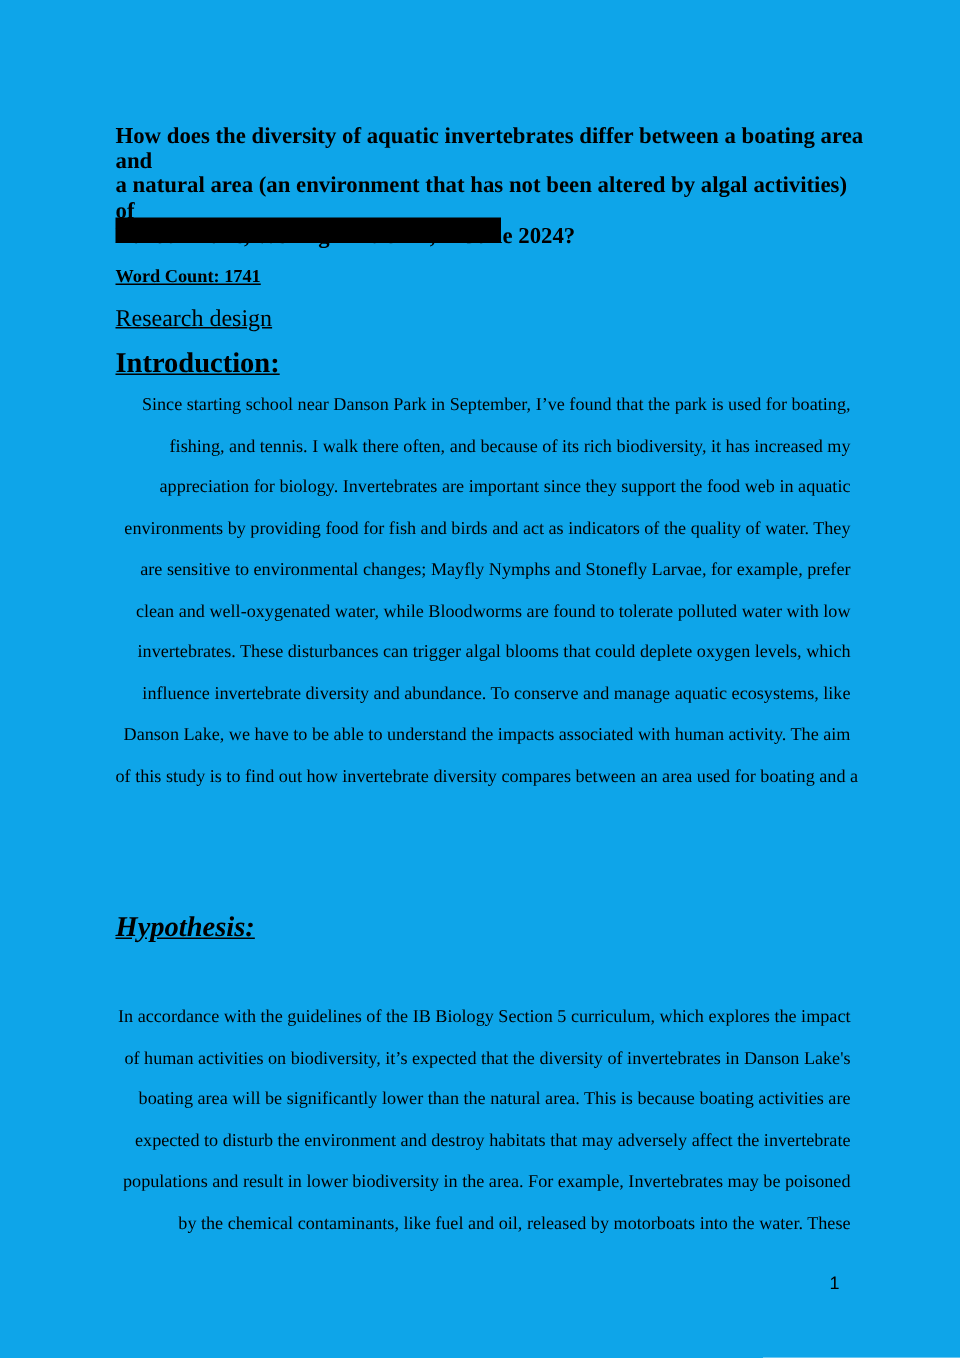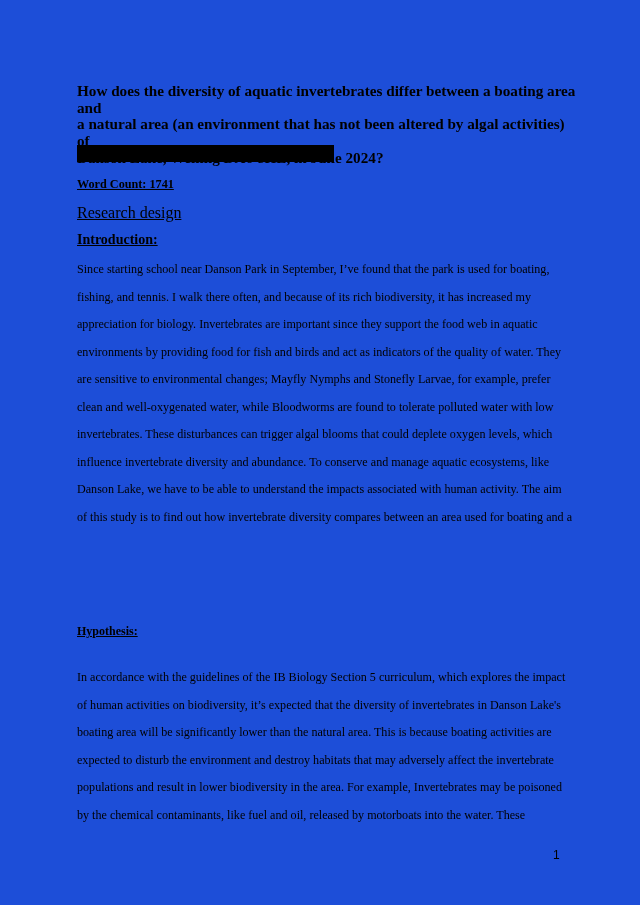--- a/index.html
+++ b/index.html
@@ -1,32 +1,32 @@
 <!DOCTYPE html>
 <html><head>
 <meta charset="utf-8">
 <style>
   html, body { margin: 0; padding: 0; background: #ffffff; }
   body { width: 640px; height: 905px; position: relative; overflow: hidden;
          font-family: "Liberation Serif", "DejaVu Serif", serif; color: #000; }
-  .page { position: absolute; left: 0; top: 0; width: 640px; height: 905px; background: #1d4ed8; }
+  .page { position: absolute; left: 0; top: 0; width: 640px; height: 905px; background: #0ea5e9; }
   .title { position: absolute; left: 77px; top: 83px; width: 500px;
            font-weight: bold; font-size: 15.2px; line-height: 16.7px; margin: 0; }
   .redact { position: absolute; left: 77px; top: 145px; width: 257px; height: 17px; background: #000; }
   .wc { position: absolute; left: 77px; top: 177px; font-weight: bold; font-size: 12.2px;
         text-decoration: underline; margin: 0; }
   .h-design { position: absolute; left: 77px; top: 204px; font-weight: normal; font-size: 16px;
         text-decoration: underline; margin: 0; }
-  .h-intro { position: absolute; left: 77px; top: 232px; font-weight: bold; font-size: 14px;
+  .h-intro { position: absolute; left: 77px; top: 232px; font-weight: bold; font-size: 19px;
         text-decoration: underline; margin: 0; }
   .para { position: absolute; left: 77px; width: 490px; font-size: 12.1px; line-height: 27.5px; margin: 0; }
-  .para .ln { display: block; white-space: nowrap; }
+  .para .ln { display: block; white-space: nowrap; text-align: right; }
   .p-intro { top: 256px; }
-  .h-hyp { position: absolute; left: 77px; top: 624px; font-weight: bold; font-size: 12px;
-        text-decoration: underline; margin: 0; }
+  .h-hyp { position: absolute; left: 77px; top: 608px; font-weight: bold; font-size: 19px;
+        text-decoration: underline; margin: 0; font-style: italic; }
   .p-hyp { top: 664px; }
   .pagenum { position: absolute; left: 553px; top: 848px; font-family: "Liberation Sans", sans-serif;
         font-size: 12px; }
 </style>
 </head>
 <body>
 
 <div class="page">
   <h1 class="title">
     <span class="ln" style="display:block">How does the diversity of aquatic invertebrates differ between a boating area and</span>

